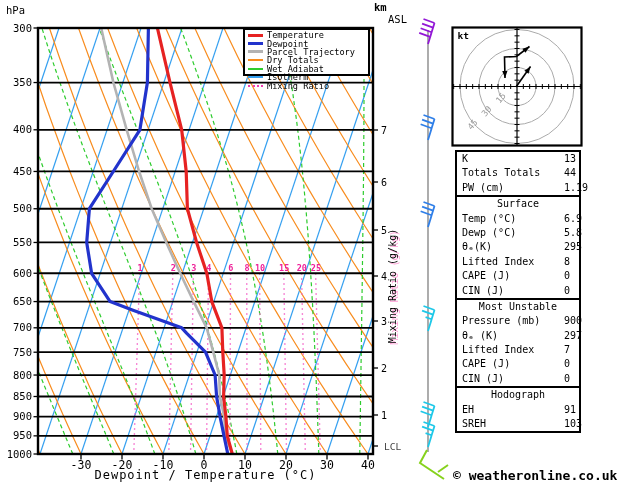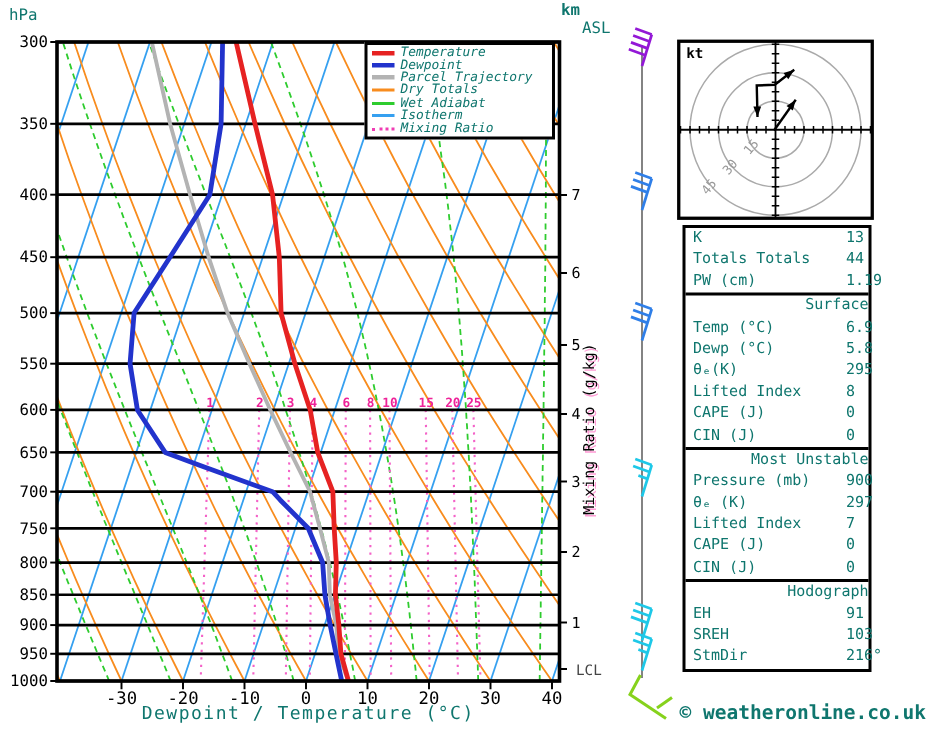--- a/index.html
+++ b/index.html
@@ -1,30 +1,30 @@
 <!DOCTYPE html>
 <html><head>
 <meta charset="utf-8">
 <style>
   html,body{margin:0;padding:0;background:#fff;}
   #page{position:relative;width:629px;height:486px;background:#fff;overflow:hidden;
-        font-family:"DejaVu Sans Mono","Liberation Mono",monospace;color:#0f766e;}
+        font-family:"DejaVu Sans Mono","Liberation Mono",monospace;color:#000000;}
   .abs{position:absolute;}
   .hdr{font-weight:bold;font-size:13px;letter-spacing:0.4px;white-space:nowrap;}
   .small{font-size:10.5px;}
-  #legend{position:absolute;left:243px;top:28px;width:127px;height:65px;border:2px solid #000;
-          background:#fff;z-index:5;box-sizing:border-box;padding:1px 0 12px 3px;font-style:italic;}
+  #legend{position:absolute;left:243px;top:28px;width:127px;height:48px;border:2px solid #000;
+          background:#fff;z-index:5;box-sizing:border-box;padding:1px 0 12px 3px;}
   .lg-row{display:flex;align-items:center;height:8.4px;}
   .lg-swatch{width:15px;margin-right:4px;flex:0 0 15px;}
   .lg-label{font-size:8.6px;line-height:8px;white-space:nowrap;}
   #datatable{position:absolute;left:455px;top:150px;width:126px;border:2px solid #000;
              background:#fff;box-sizing:border-box;font-size:10px;z-index:4;}
   .t-section{border-top:2px solid #000;}
   .t-section:first-child{border-top:none;}
-  .t-head{text-align:right;line-height:14.4px;height:14.4px;}
+  .t-head{text-align:center;line-height:14.4px;height:14.4px;}
   .t-row{position:relative;padding-left:5px;line-height:14.4px;height:14.4px;white-space:nowrap;}
   .t-val{position:absolute;left:95px;top:0;margin-left:12px;}
   #xlabel{position:absolute;left:38px;top:468px;width:335px;text-align:center;
           font-size:12px;letter-spacing:1px;white-space:nowrap;}
   #watermark{position:absolute;left:453px;top:468px;font-weight:bold;font-size:13px;white-space:nowrap;}
   svg{position:absolute;left:0;top:0;}
 </style>
 </head>
 <body>
 <div id="page">
@@ -374,21 +374,20 @@
         <div class="t-row"><span>Pressure (mb)</span><span class="t-val">900</span></div>
         <div class="t-row"><span>θₑ (K)</span><span class="t-val">297</span></div>
         <div class="t-row"><span>Lifted Index</span><span class="t-val">7</span></div>
         <div class="t-row"><span>CAPE (J)</span><span class="t-val">0</span></div>
         <div class="t-row"><span>CIN (J)</span><span class="t-val">0</span></div>
       </div>
       <div class="t-section">
         <div class="t-head">Hodograph</div>
         <div class="t-row"><span>EH</span><span class="t-val">91</span></div>
         <div class="t-row"><span>SREH</span><span class="t-val">103</span></div>
-        <div class="t-row"><span>StmDir</span><span class="t-val">216°</span></div>
       </div>
     </div>
 
 <div id="xlabel">Dewpoint / Temperature (°C)</div>
 
 <div id="watermark">© weatheronline.co.uk</div>
 
 </div>
 
 </body></html>

